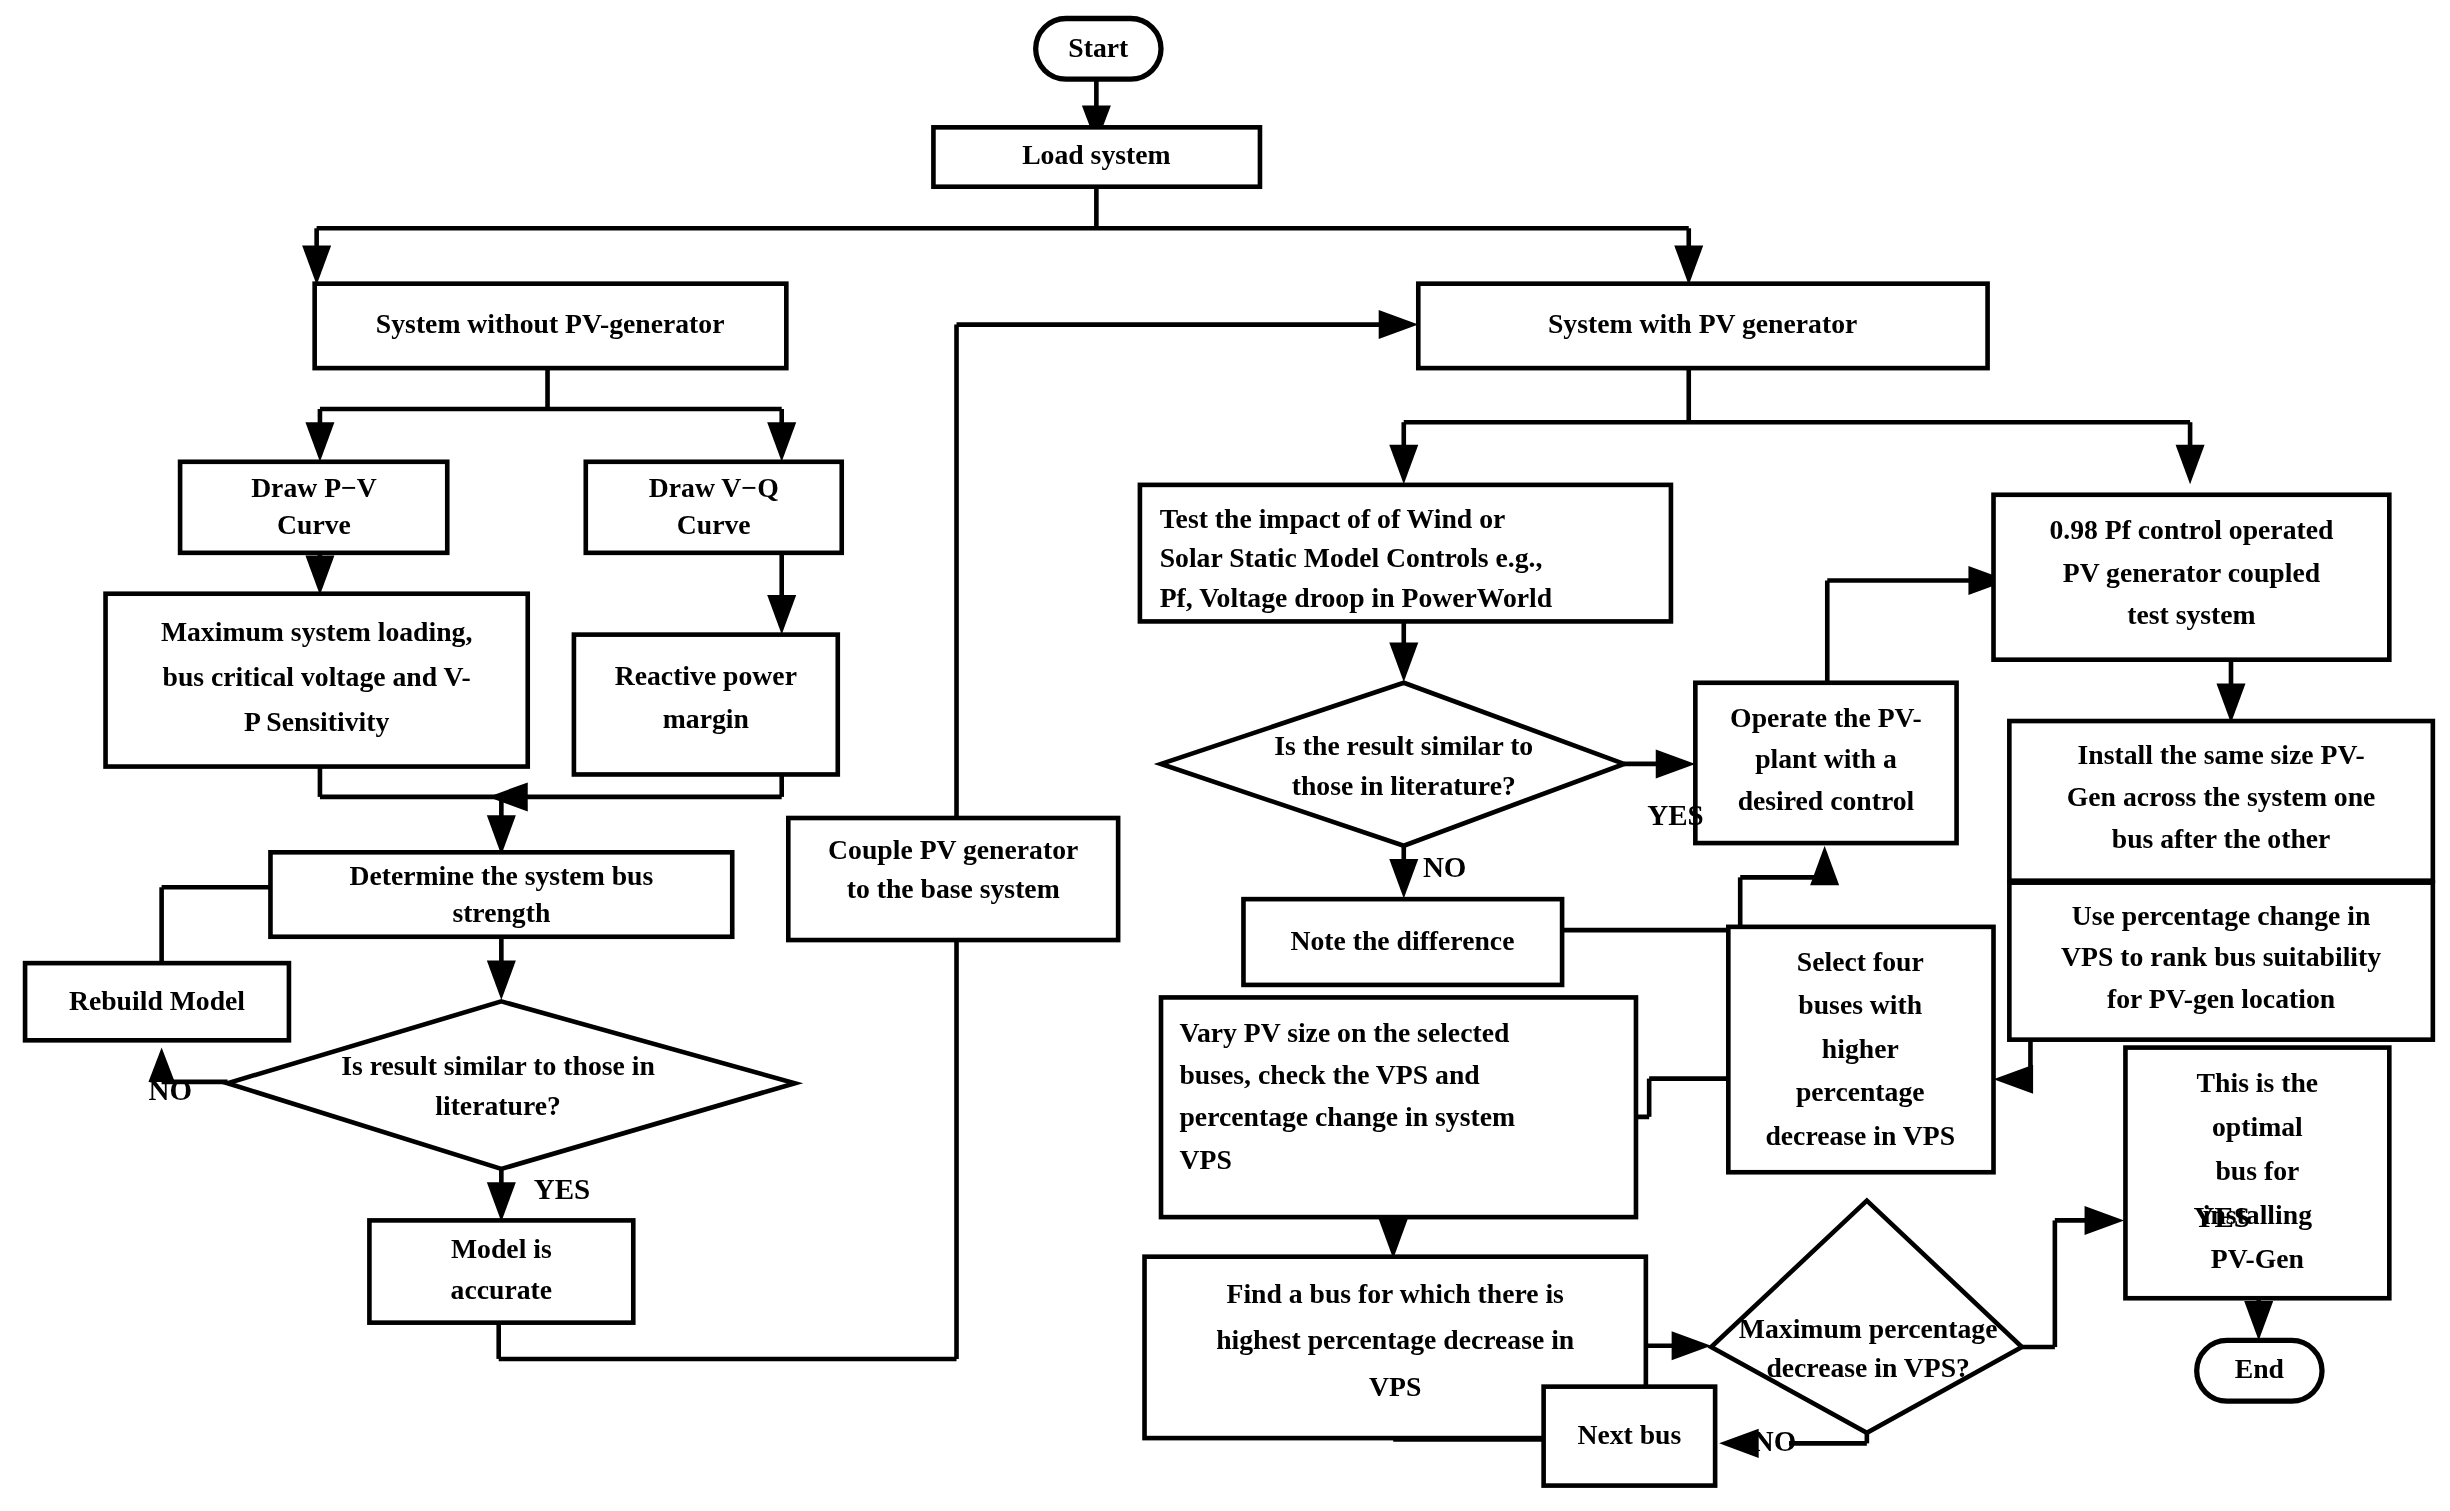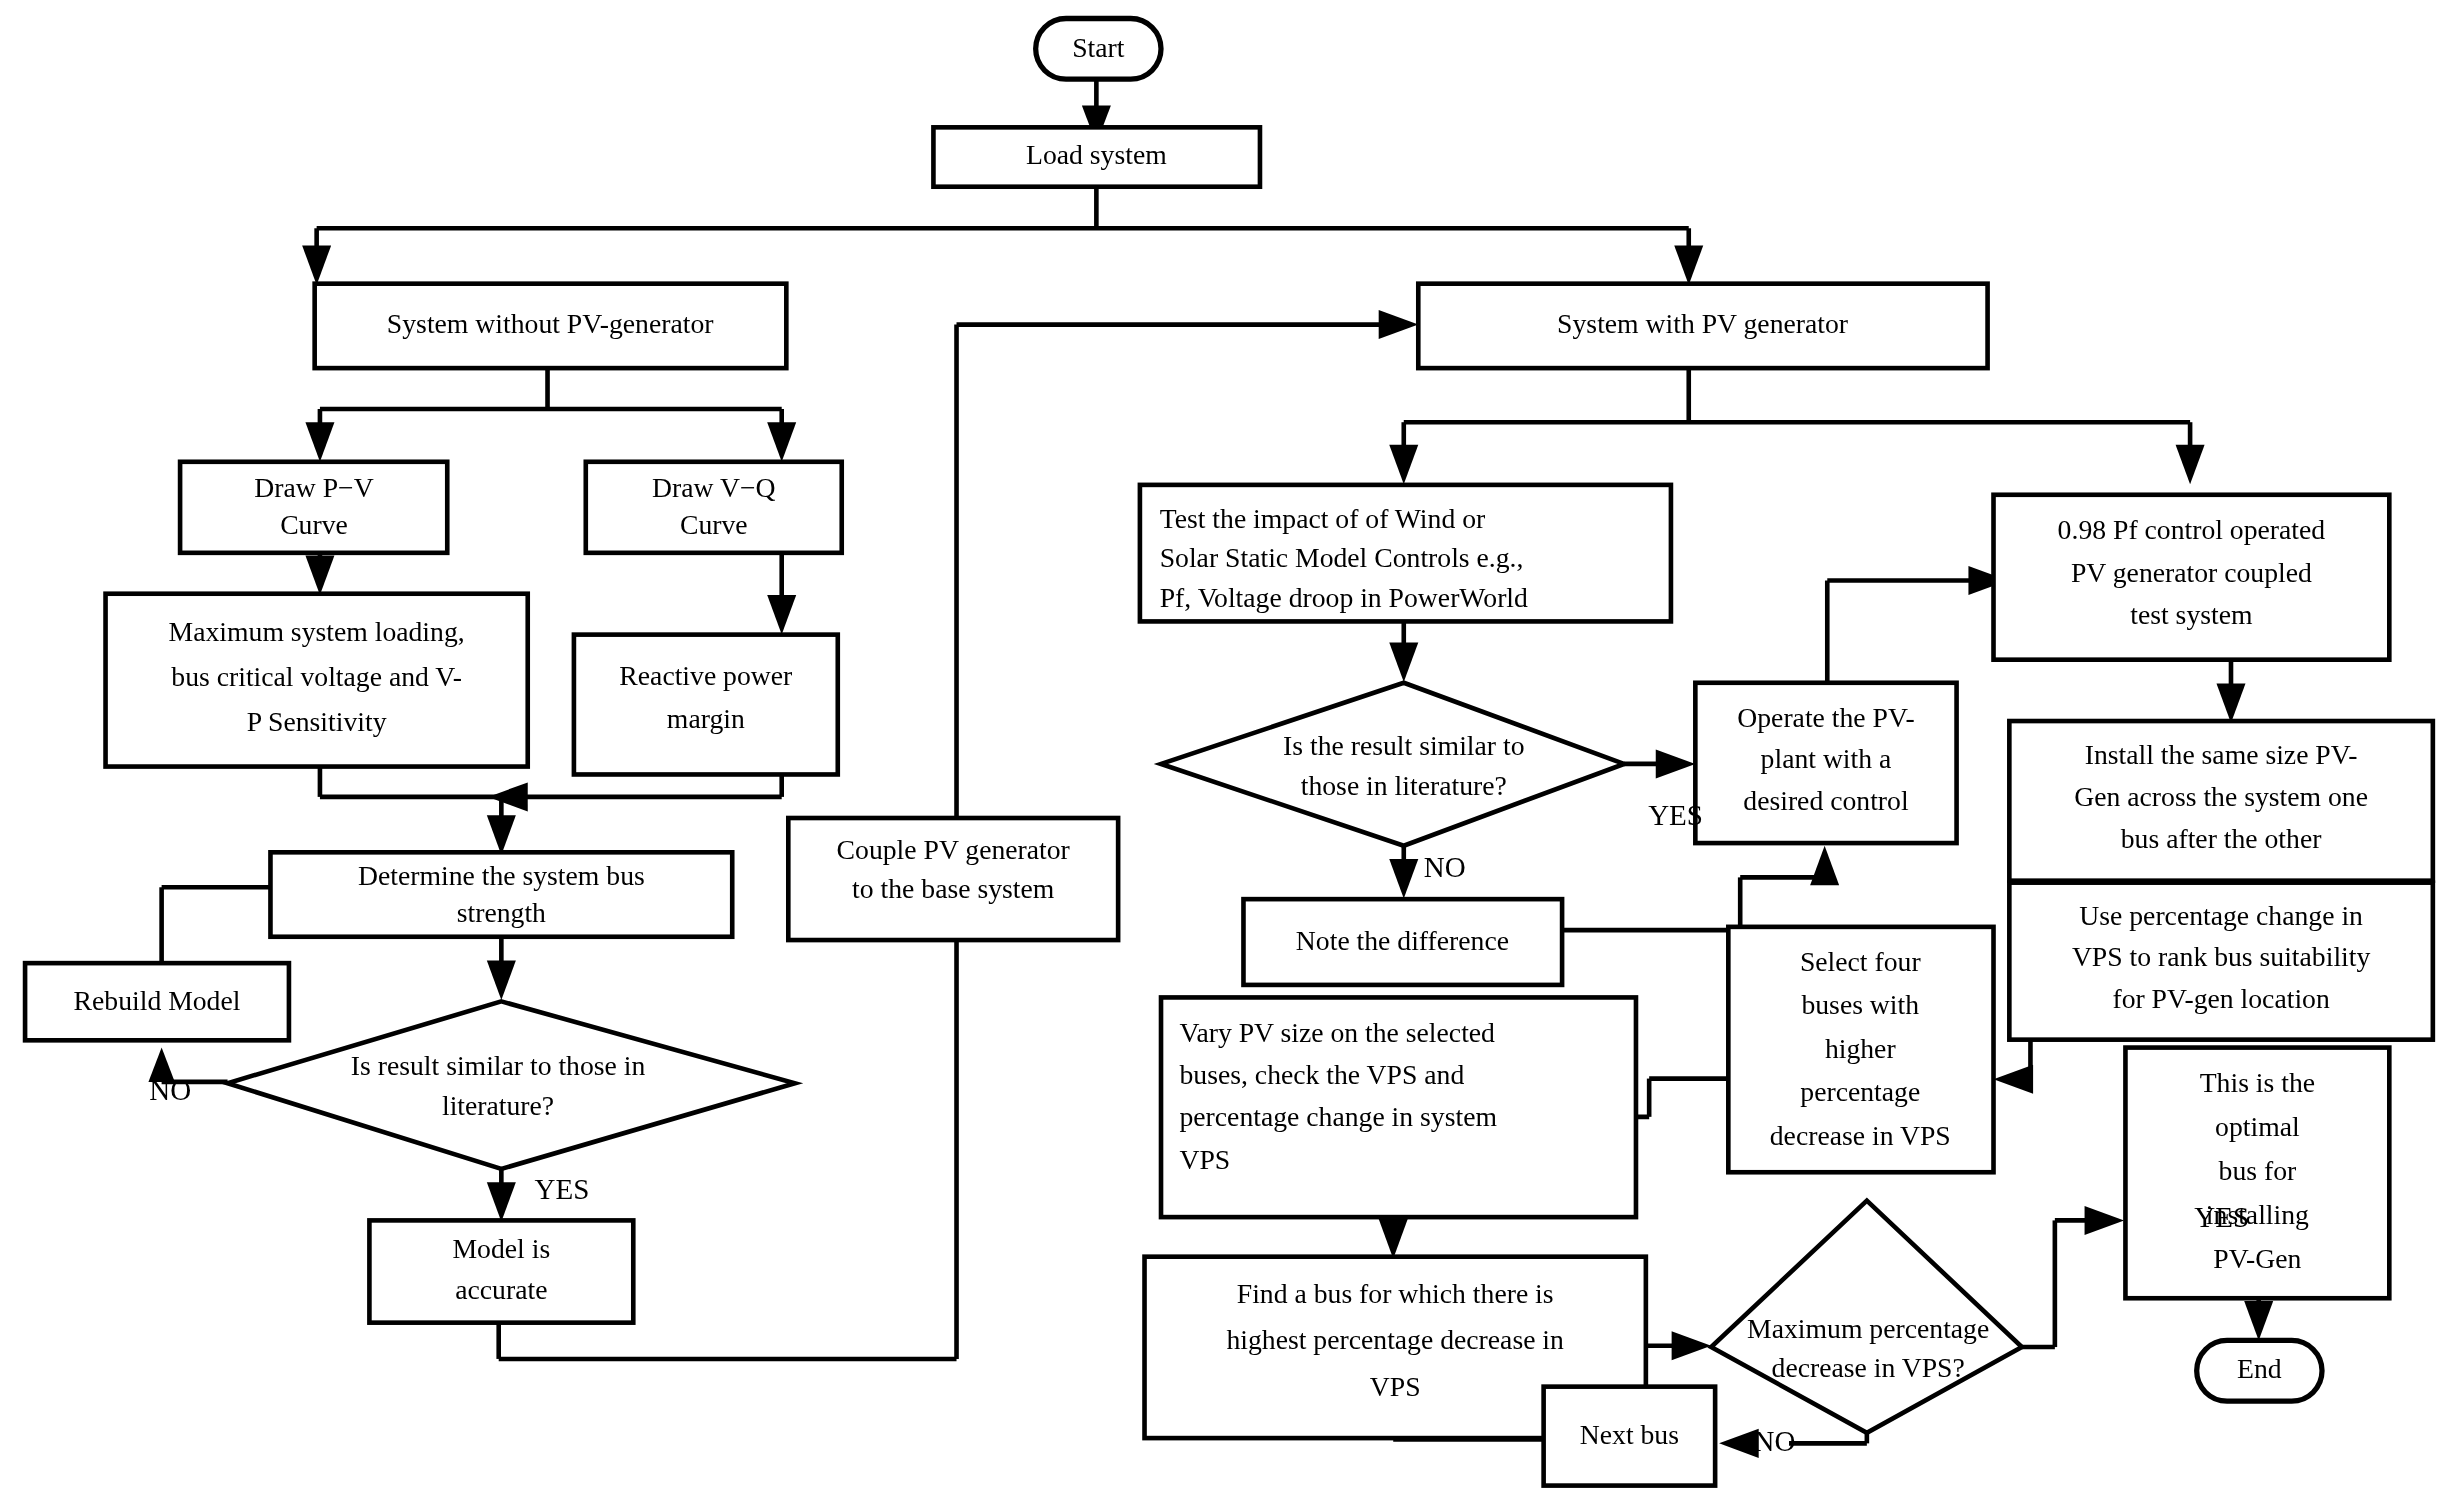--- a/index.html
+++ b/index.html
@@ -7,20 +7,21 @@
     margin: 0;
     padding: 0;
     background: #ffffff;
   }
   #root {
     position: relative;
     width: 2450px;
     height: 1512px;
     background: #ffffff;
     font-family: "Liberation Serif", "DejaVu Serif", serif;
+    font-weight: bold;
   }
   svg#flow {
     position: absolute;
     top: 0;
     left: 0;
     width: 2450px;
     height: 1512px;
     display: block;
   }
   .node-rect {

